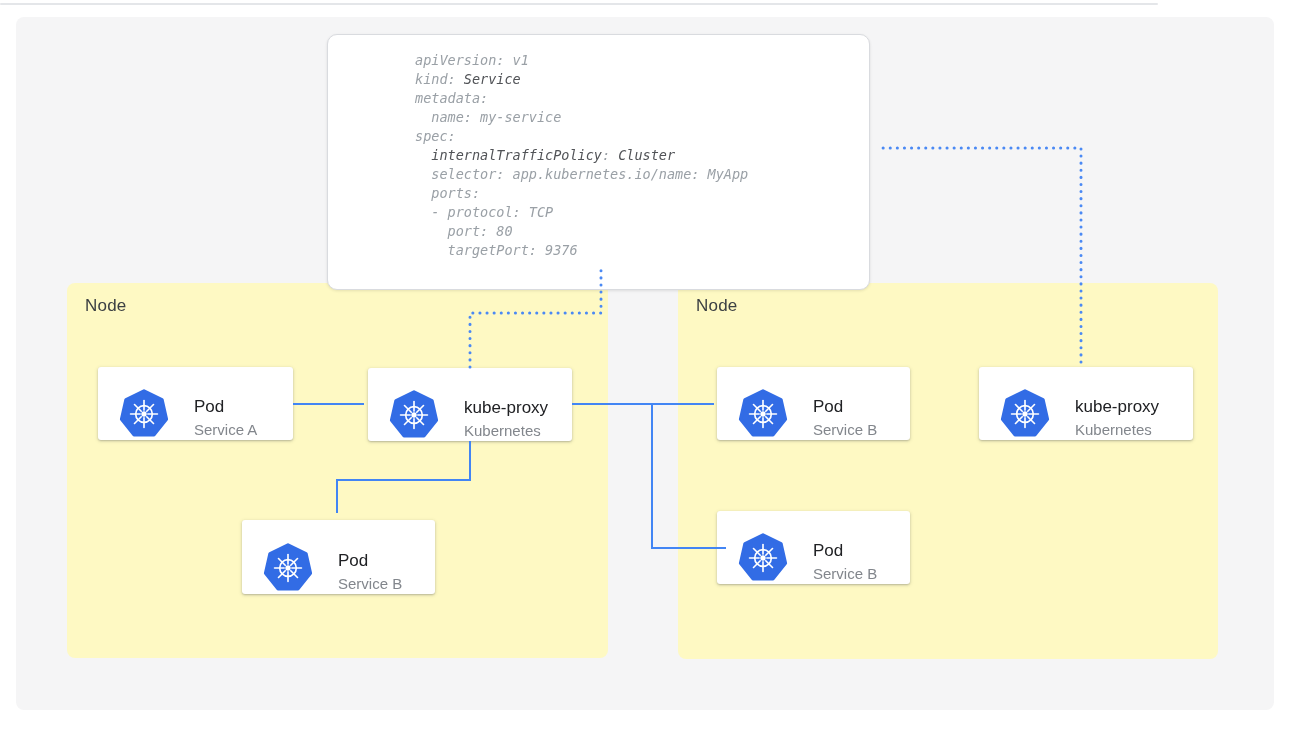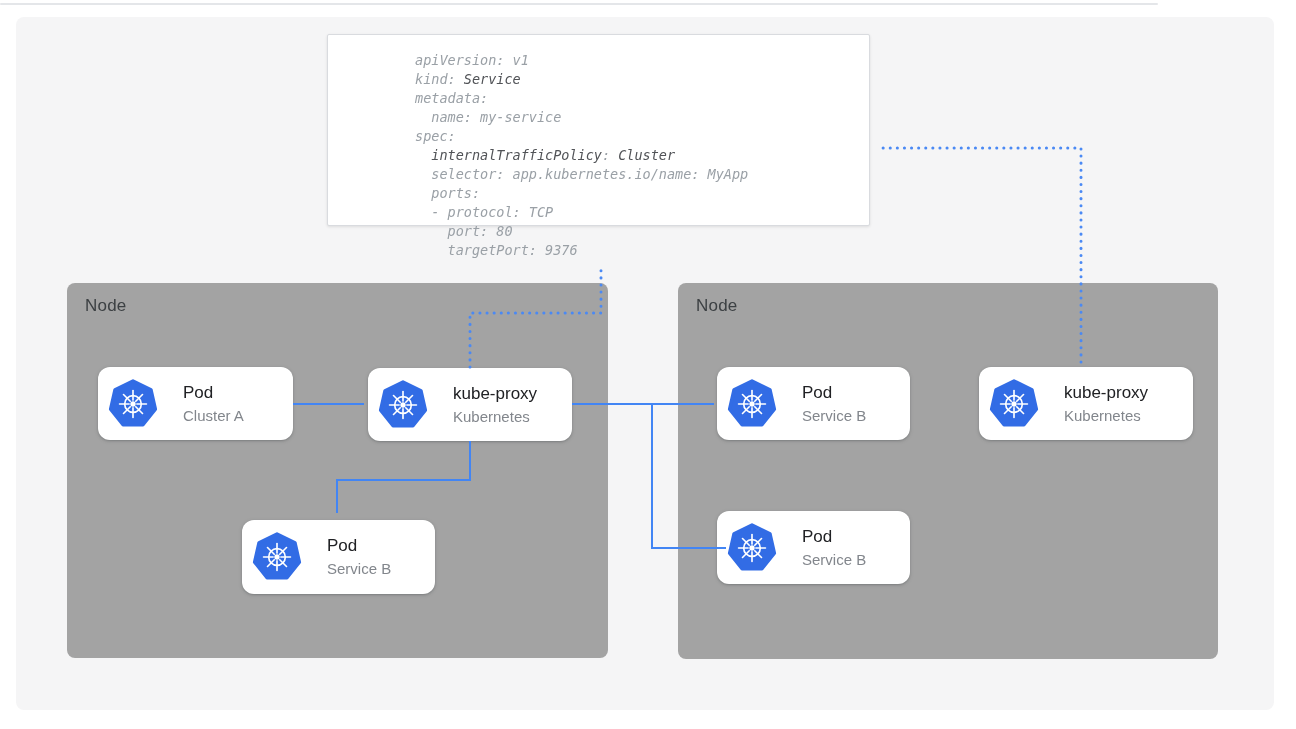--- a/index.html
+++ b/index.html
@@ -9,43 +9,43 @@
   }
   .top-rule{
     position:absolute;left:0;top:3px;width:1158px;height:2px;
     background:#e4e6e9;border-radius:1px;
   }
   .canvas{
     position:absolute;left:16px;top:17px;width:1258px;height:693px;
     background:#f5f5f6;border-radius:8px;
   }
   .node{
-    position:absolute;background:#a3a3a3;border-radius:8px;
+    position:absolute;background:#fef9c3;border-radius:8px;
   }
   .node-left{left:67px;top:283px;width:541px;height:375px;}
   .node-right{left:678px;top:283px;width:540px;height:376px;}
   .node-label{
     position:absolute;left:18px;top:13px;
     font-size:17px;color:#3c4043;letter-spacing:.2px;
   }
   .yaml-card{
-    position:absolute;left:327px;top:34px;width:543px;height:192px;
-    background:#ffffff;border:1px solid #d9dbdf;border-radius:2px;
+    position:absolute;left:327px;top:34px;width:543px;height:256px;
+    background:#ffffff;border:1px solid #d9dbdf;border-radius:10px;
     box-shadow:0 1px 3px rgba(0,0,0,.10);box-sizing:border-box;
   }
   .code{
     position:absolute;left:87px;top:16px;white-space:pre;
     font-family:"DejaVu Sans Mono","Liberation Mono",monospace;
     font-style:italic;font-size:13.5px;line-height:19px;color:#9aa0a6;
   }
   .code .code-bold{font-weight:normal;color:#515357;}
   .card{
-    position:absolute;background:#ffffff;border-radius:12px;
+    position:absolute;background:#ffffff;border-radius:3px;
     box-shadow:0 1px 2px rgba(60,64,67,.28),0 1px 4px rgba(60,64,67,.14);
-    display:flex;align-items:center;padding-left:9px;box-sizing:border-box;
+    display:flex;align-items:flex-end;padding-left:20px;box-sizing:border-box;
   }
   .card .k8s-icon{width:52px;height:52px;flex:0 0 auto;}
   .card .card-text{margin-left:24px;}
   .card .card-title{font-size:17px;color:#202124;line-height:22px;}
   .card .card-subtitle{font-size:15px;color:#82868c;line-height:20px;margin-top:2px;}
   .card-pod-a{left:98px;top:367px;width:195px;height:73px;}
   .card-kube-proxy-left{left:368px;top:368px;width:204px;height:73px;}
   .card-pod-b-left{left:242px;top:520px;width:193px;height:74px;}
   .card-pod-b-right-top{left:717px;top:367px;width:193px;height:73px;}
   .card-pod-b-right-bottom{left:717px;top:511px;width:193px;height:73px;}
@@ -100,21 +100,21 @@
 <div class="yaml-card">
   <div class="code"><div class="code-line"><span>apiVersion: v1</span></div><div class="code-line"><span>kind: </span><span class="code-bold">Service</span></div><div class="code-line"><span>metadata:</span></div><div class="code-line"><span>  name: my-service</span></div><div class="code-line"><span>spec:</span></div><div class="code-line"><span>  </span><span class="code-bold">internalTrafficPolicy</span><span>: </span><span class="code-bold">Cluster</span></div><div class="code-line"><span>  selector: app.kubernetes.io/name: MyApp</span></div><div class="code-line"><span>  ports:</span></div><div class="code-line"><span>  - protocol: TCP</span></div><div class="code-line"><span>    port: 80</span></div><div class="code-line"><span>    targetPort: 9376</span></div></div>
 </div>
 
 <div class="card card-pod-a">
   <svg class="k8s-icon">
       <use href="#k8s-logo"></use>
     </svg>
   <div class="card-text">
     <div class="card-title">Pod</div>
-    <div class="card-subtitle">Cluster A</div>
+    <div class="card-subtitle">Service A</div>
   </div>
 </div>
 
 <div class="card card-kube-proxy-left">
   <svg class="k8s-icon">
       <use href="#k8s-logo"></use>
     </svg>
   <div class="card-text">
     <div class="card-title">kube-proxy</div>
     <div class="card-subtitle">Kubernetes</div>

